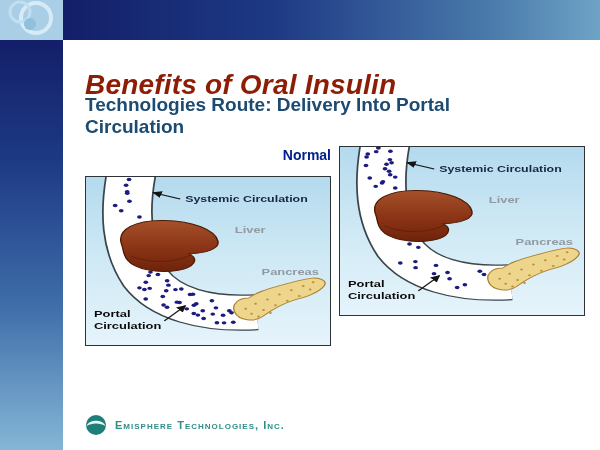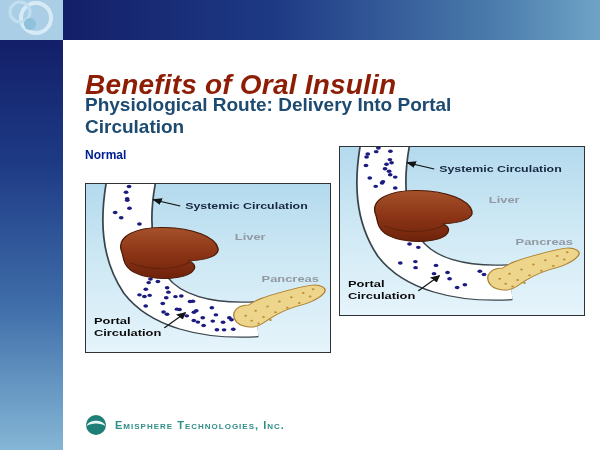--- a/index.html
+++ b/index.html
@@ -25,22 +25,22 @@
   }
   .subtitle {
     position:absolute; left:85px; top:94px;
     font-size:19px; font-weight:bold; color:var(--subtitle); line-height:1.15;
   }
   .subtitle span { display:block; }
   .panel { position:absolute; top:146px; width:246px; }
   .panel.left { left:85px; }
   .panel.right { left:339px; }
   .panel-title {
-    text-align:left; height:18px; line-height:18px; margin-bottom:19px;
-    font-size:12px; font-weight:bold; color:var(--panel_header);
+    text-align:right; height:18px; line-height:18px; margin-bottom:12px;
+    font-size:14px; font-weight:bold; color:var(--panel_header);
   }
   .panel-box {
     width:246px; height:170px; border:1px solid #2e3338;
     background:linear-gradient(180deg,#b4daee 0%,#cde8f4 45%,#e6f4fb 100%);
   }
   .diagram { display:block; width:100%; height:100%; }
   .diagram text { font-family:"Liberation Sans", sans-serif; font-weight:bold; }
   .t-sys { fill:var(--label_dark); font-size:12.5px; }
   .t-gray { fill:var(--label_gray); font-size:13px; }
   .t-portal { fill:#0a0a0a; font-size:13px; }
@@ -72,21 +72,21 @@
     <circle cx="36" cy="18" r="15" fill="none" stroke="#d7ebf6" stroke-width="4"></circle>
     <circle cx="20" cy="12" r="10" fill="none" stroke="#c2dff0" stroke-width="3"></circle>
     <circle cx="30" cy="24" r="6" fill="#8fc0dc"></circle>
   </svg>
 </div>
 <div class="top-bar"></div>
 <div class="side-bar"></div>
 
 <h1 class="title">Benefits of Oral Insulin</h1>
 <h2 class="subtitle">
-  <span>Physiological Route: Delivery Into Portal</span>
+  <span>Technologies Route: Delivery Into Portal</span>
   <span>Circulation</span>
 </h2>
 
 <div class="panel left">
   <div class="panel-title">Normal</div>
   <div class="panel-box">
     <svg class="diagram" viewBox="0 0 246 236" preserveAspectRatio="none">
       <path class="centerline" d="M46,-8 C38,50 40,100 60,142 C80,178 120,194 172,190" fill="none" stroke="none"></path>
       <path d="M46,-8 C38,50 40,100 60,142 C80,178 120,194 172,190" fill="none" stroke="#39444c" stroke-width="51"></path>
       <path d="M46,-8 C38,50 40,100 60,142 C80,178 120,194 172,190" fill="none" stroke="#ffffff" stroke-width="47.5"></path>

